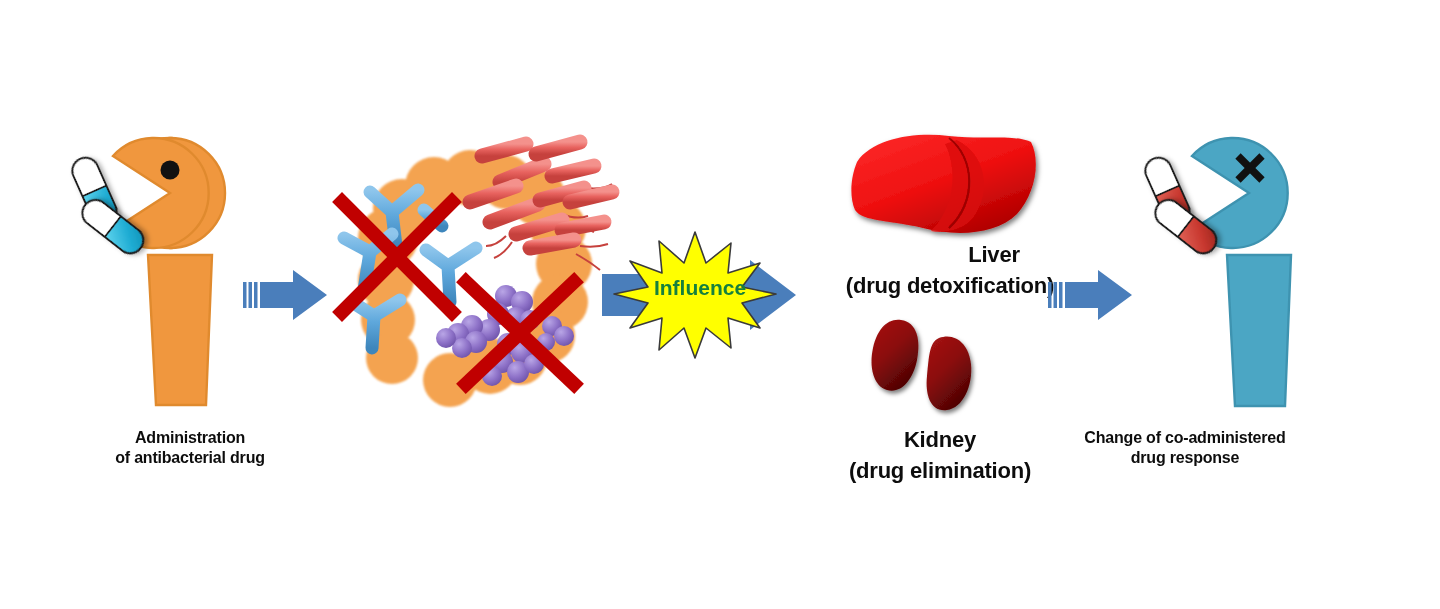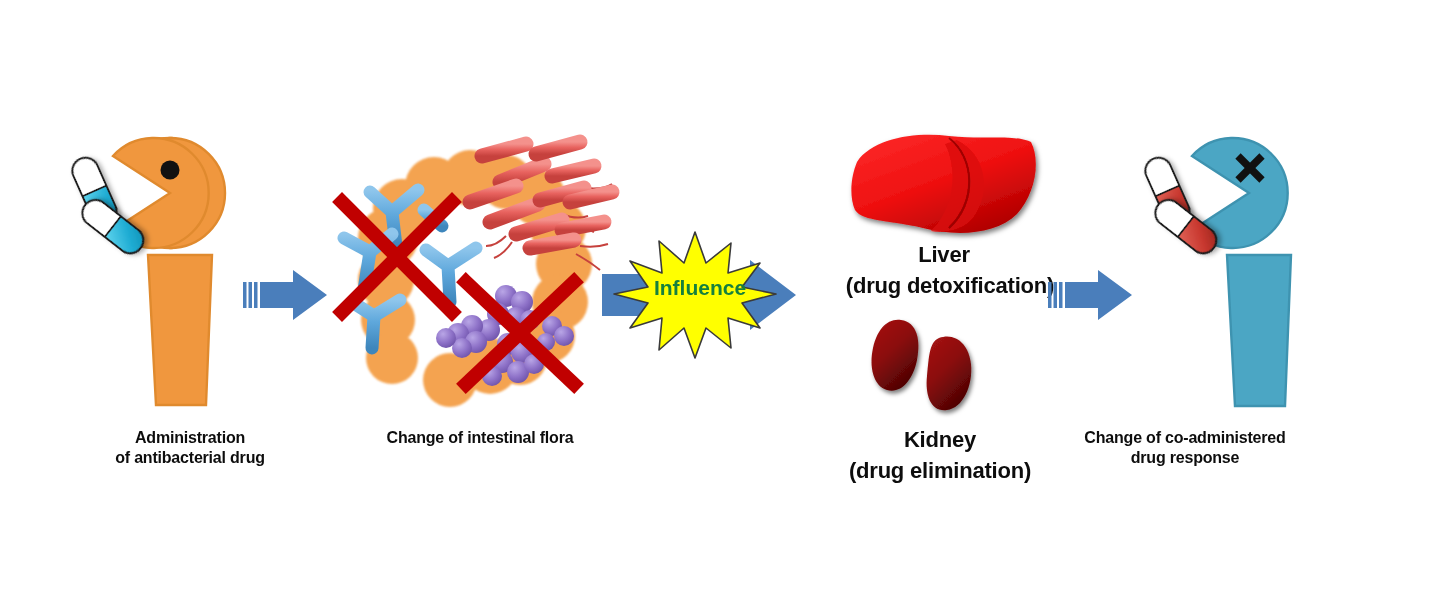--- a/index.html
+++ b/index.html
@@ -217,21 +217,20 @@
         <line x1="12" y1="72" x2="122" y2="182"></line>
         <line x1="122" y1="72" x2="12" y2="182"></line>
       </g>
       <g stroke="#C00000" stroke-width="14" stroke-linecap="square">
         <line x1="136" y1="152" x2="244" y2="254"></line>
         <line x1="244" y1="152" x2="136" y2="254"></line>
       </g>
     </svg>
   </div>
 
-  <div class="caption cap-lg" style="left:300px;top:428px;width:360px;">Change of intestinal flora</div>
 
   <div class="abs" style="left:600px;top:230px;width:200px;height:130px;z-index:4;">
     <svg width="200" height="130" viewBox="0 0 200 130" aria-hidden="true">
       <g>
         <path d="M 2 44 L 150 44 L 150 30 L 196 65 L 150 100 L 150 86 L 2 86 Z" fill="#4A7EBB"></path>
       </g>
       <g>
         <polygon points="95,2 106,33 131,13 128,43 160,33 142,57 176,64 142,73 160,98 128,88 131,118 106,98 95,128 84,98 59,120 62,88 30,98 48,73 14,64 48,57 30,31 62,43 59,11 84,33" fill="#FFFF00" stroke="#3A3A3A" stroke-width="1.6" stroke-linejoin="round"></polygon>
       </g>
     </svg>
@@ -254,21 +253,21 @@
         <path d="M 12 30 C 28 6 70 0 104 4 C 140 8 168 2 186 10
                  C 196 30 190 62 172 82 C 150 104 108 104 78 96
                  C 46 88 18 90 10 78 C 4 64 6 44 12 30 Z" fill="url(#liverGrad)"></path>
         <path d="M 112 8 C 140 22 148 58 128 86 C 118 98 100 102 86 99
                  C 108 78 114 40 100 12 Z" fill="#D90A0A" opacity="0.75"></path>
         <path d="M 104 6 C 130 26 132 70 104 96" fill="none" stroke="#8E0000" stroke-width="2.2" opacity="0.8"></path>
       </g>
     </svg>
   </div>
 
-  <div class="caption cap-md" style="left:784px;top:241px;width:320px;">Liver</div>
+  <div class="caption cap-md" style="left:834px;top:241px;width:320px;">Liver</div>
   <div class="caption cap-md" style="left:790px;top:272px;width:320px;">(drug detoxification)</div>
 
   <div class="abs" style="left:865px;top:316px;width:140px;height:100px;">
     <svg width="140" height="100" viewBox="0 0 140 100" aria-hidden="true">
       <defs>
         <linearGradient id="kidGrad" x1="0" y1="0" x2="0.6" y2="1">
           <stop offset="0%" stop-color="#A81414"></stop>
           <stop offset="50%" stop-color="#8B0D0D"></stop>
           <stop offset="100%" stop-color="#4E0303"></stop>
         </linearGradient>

